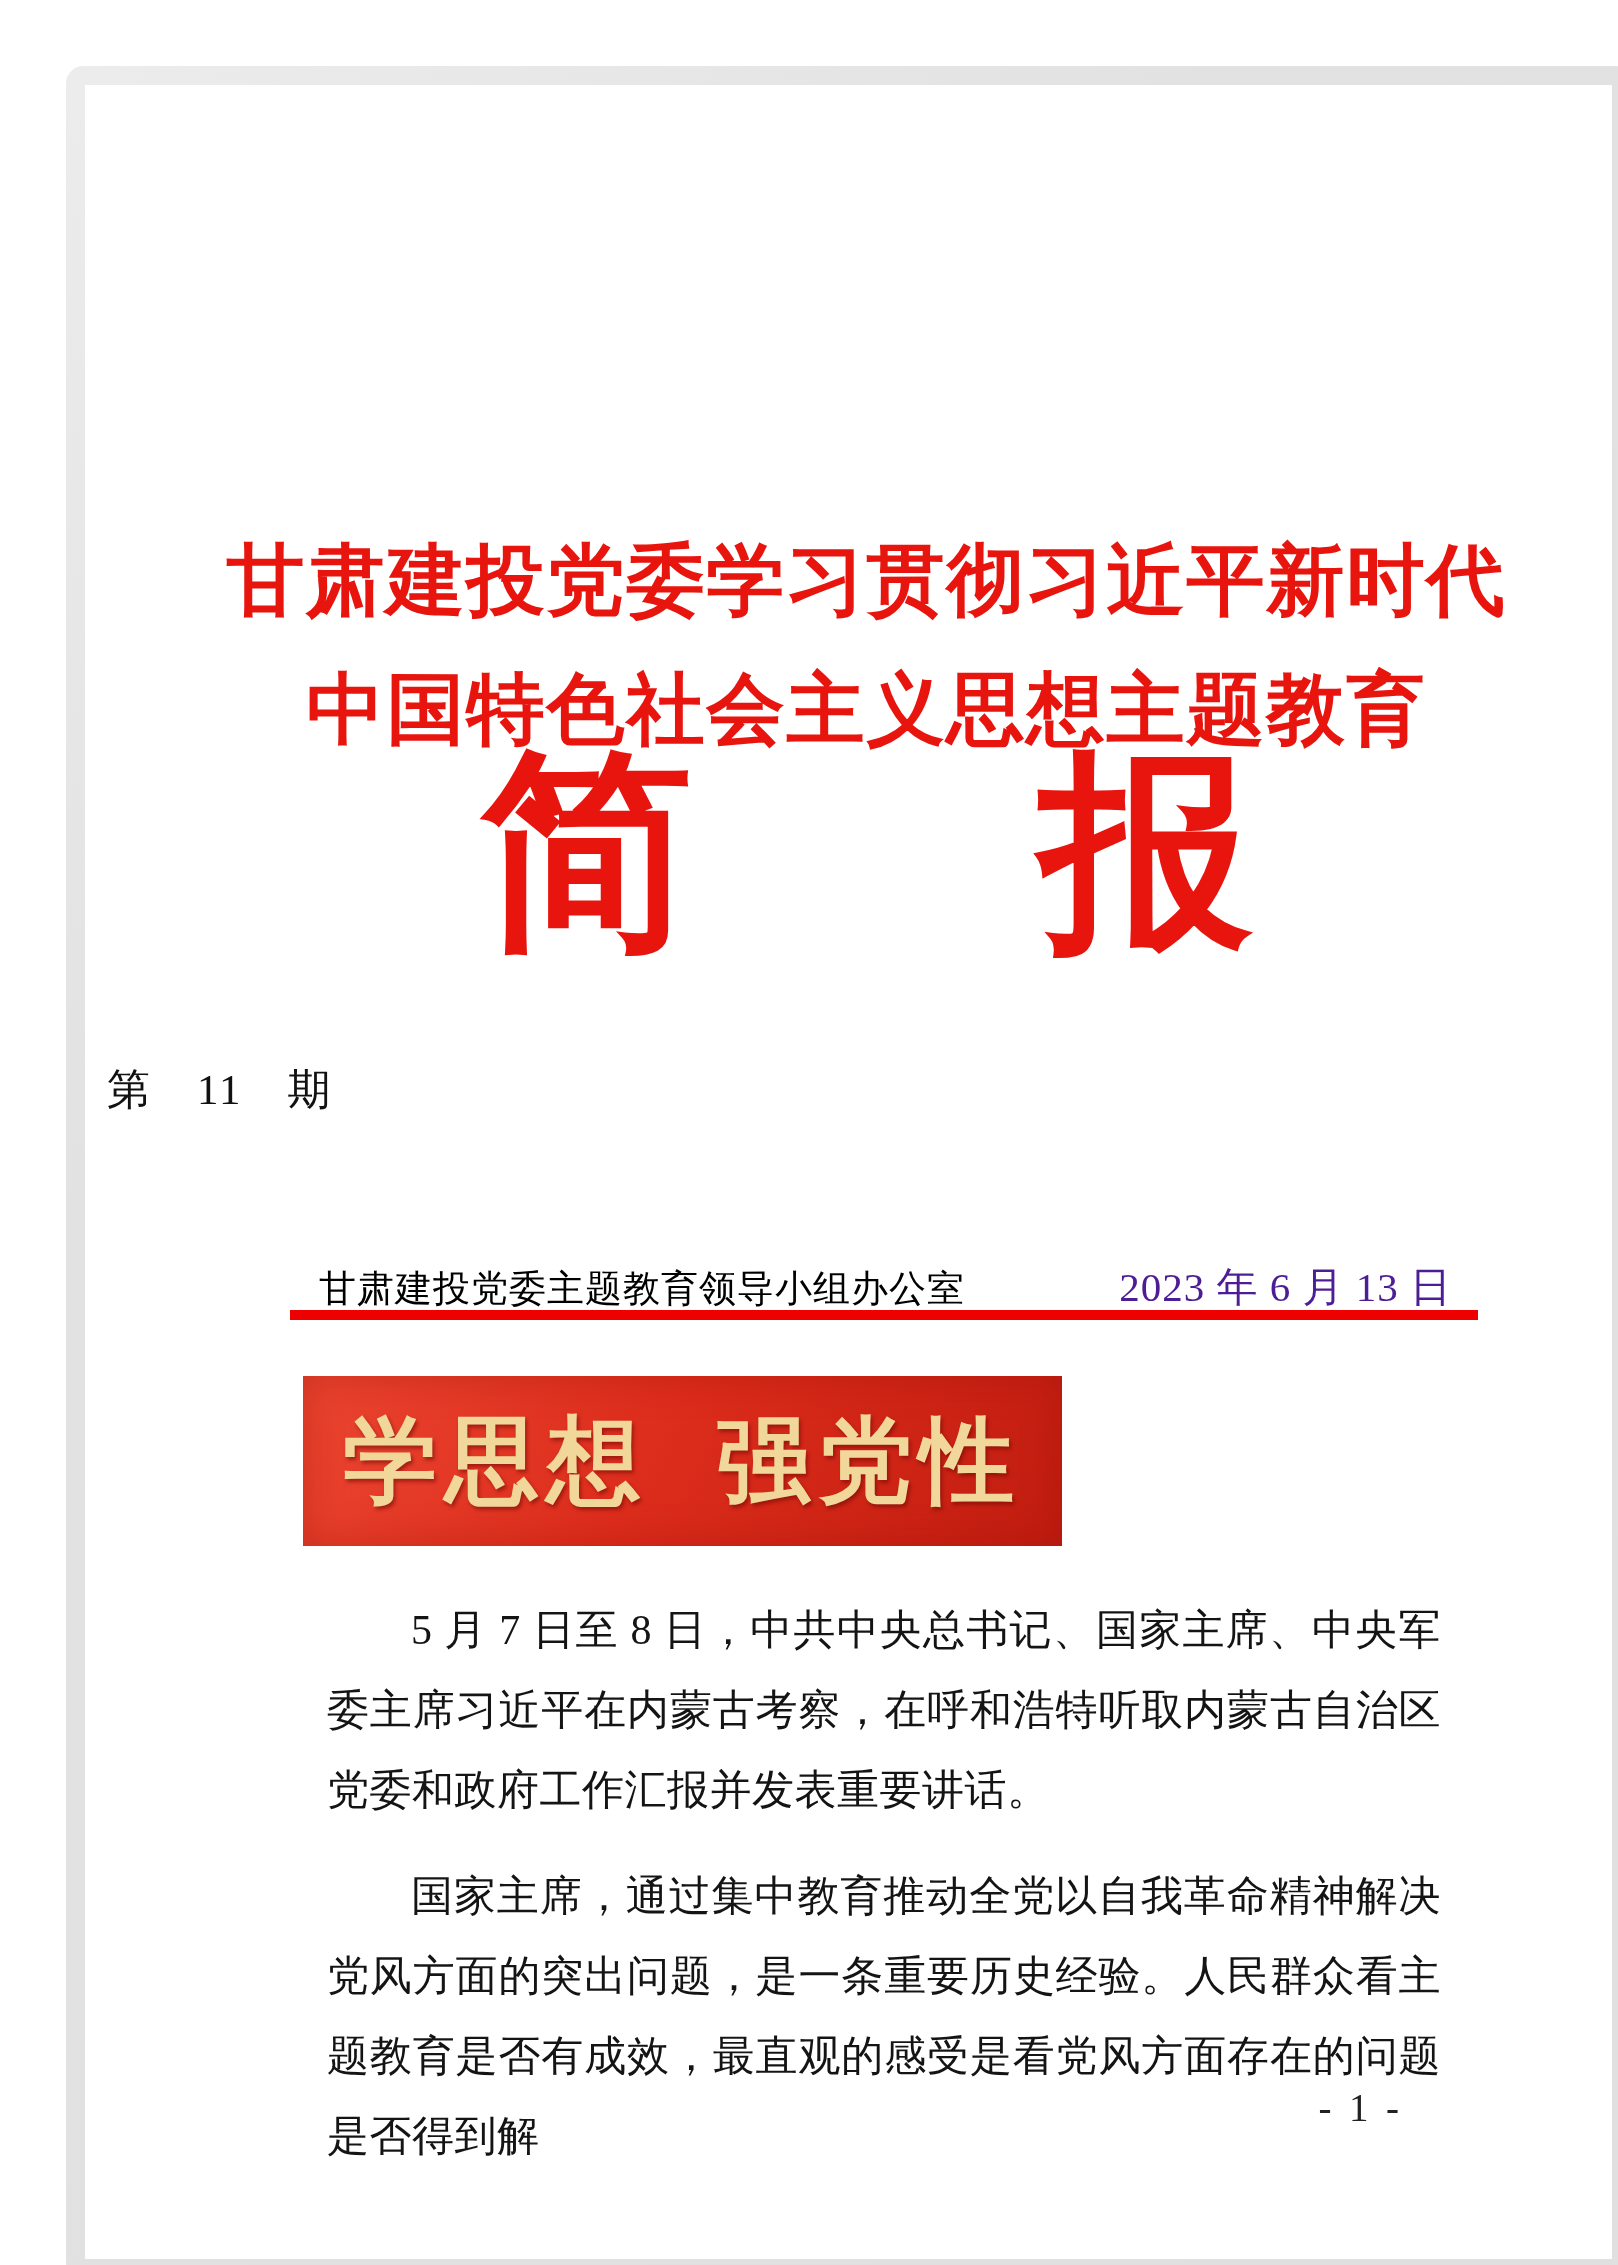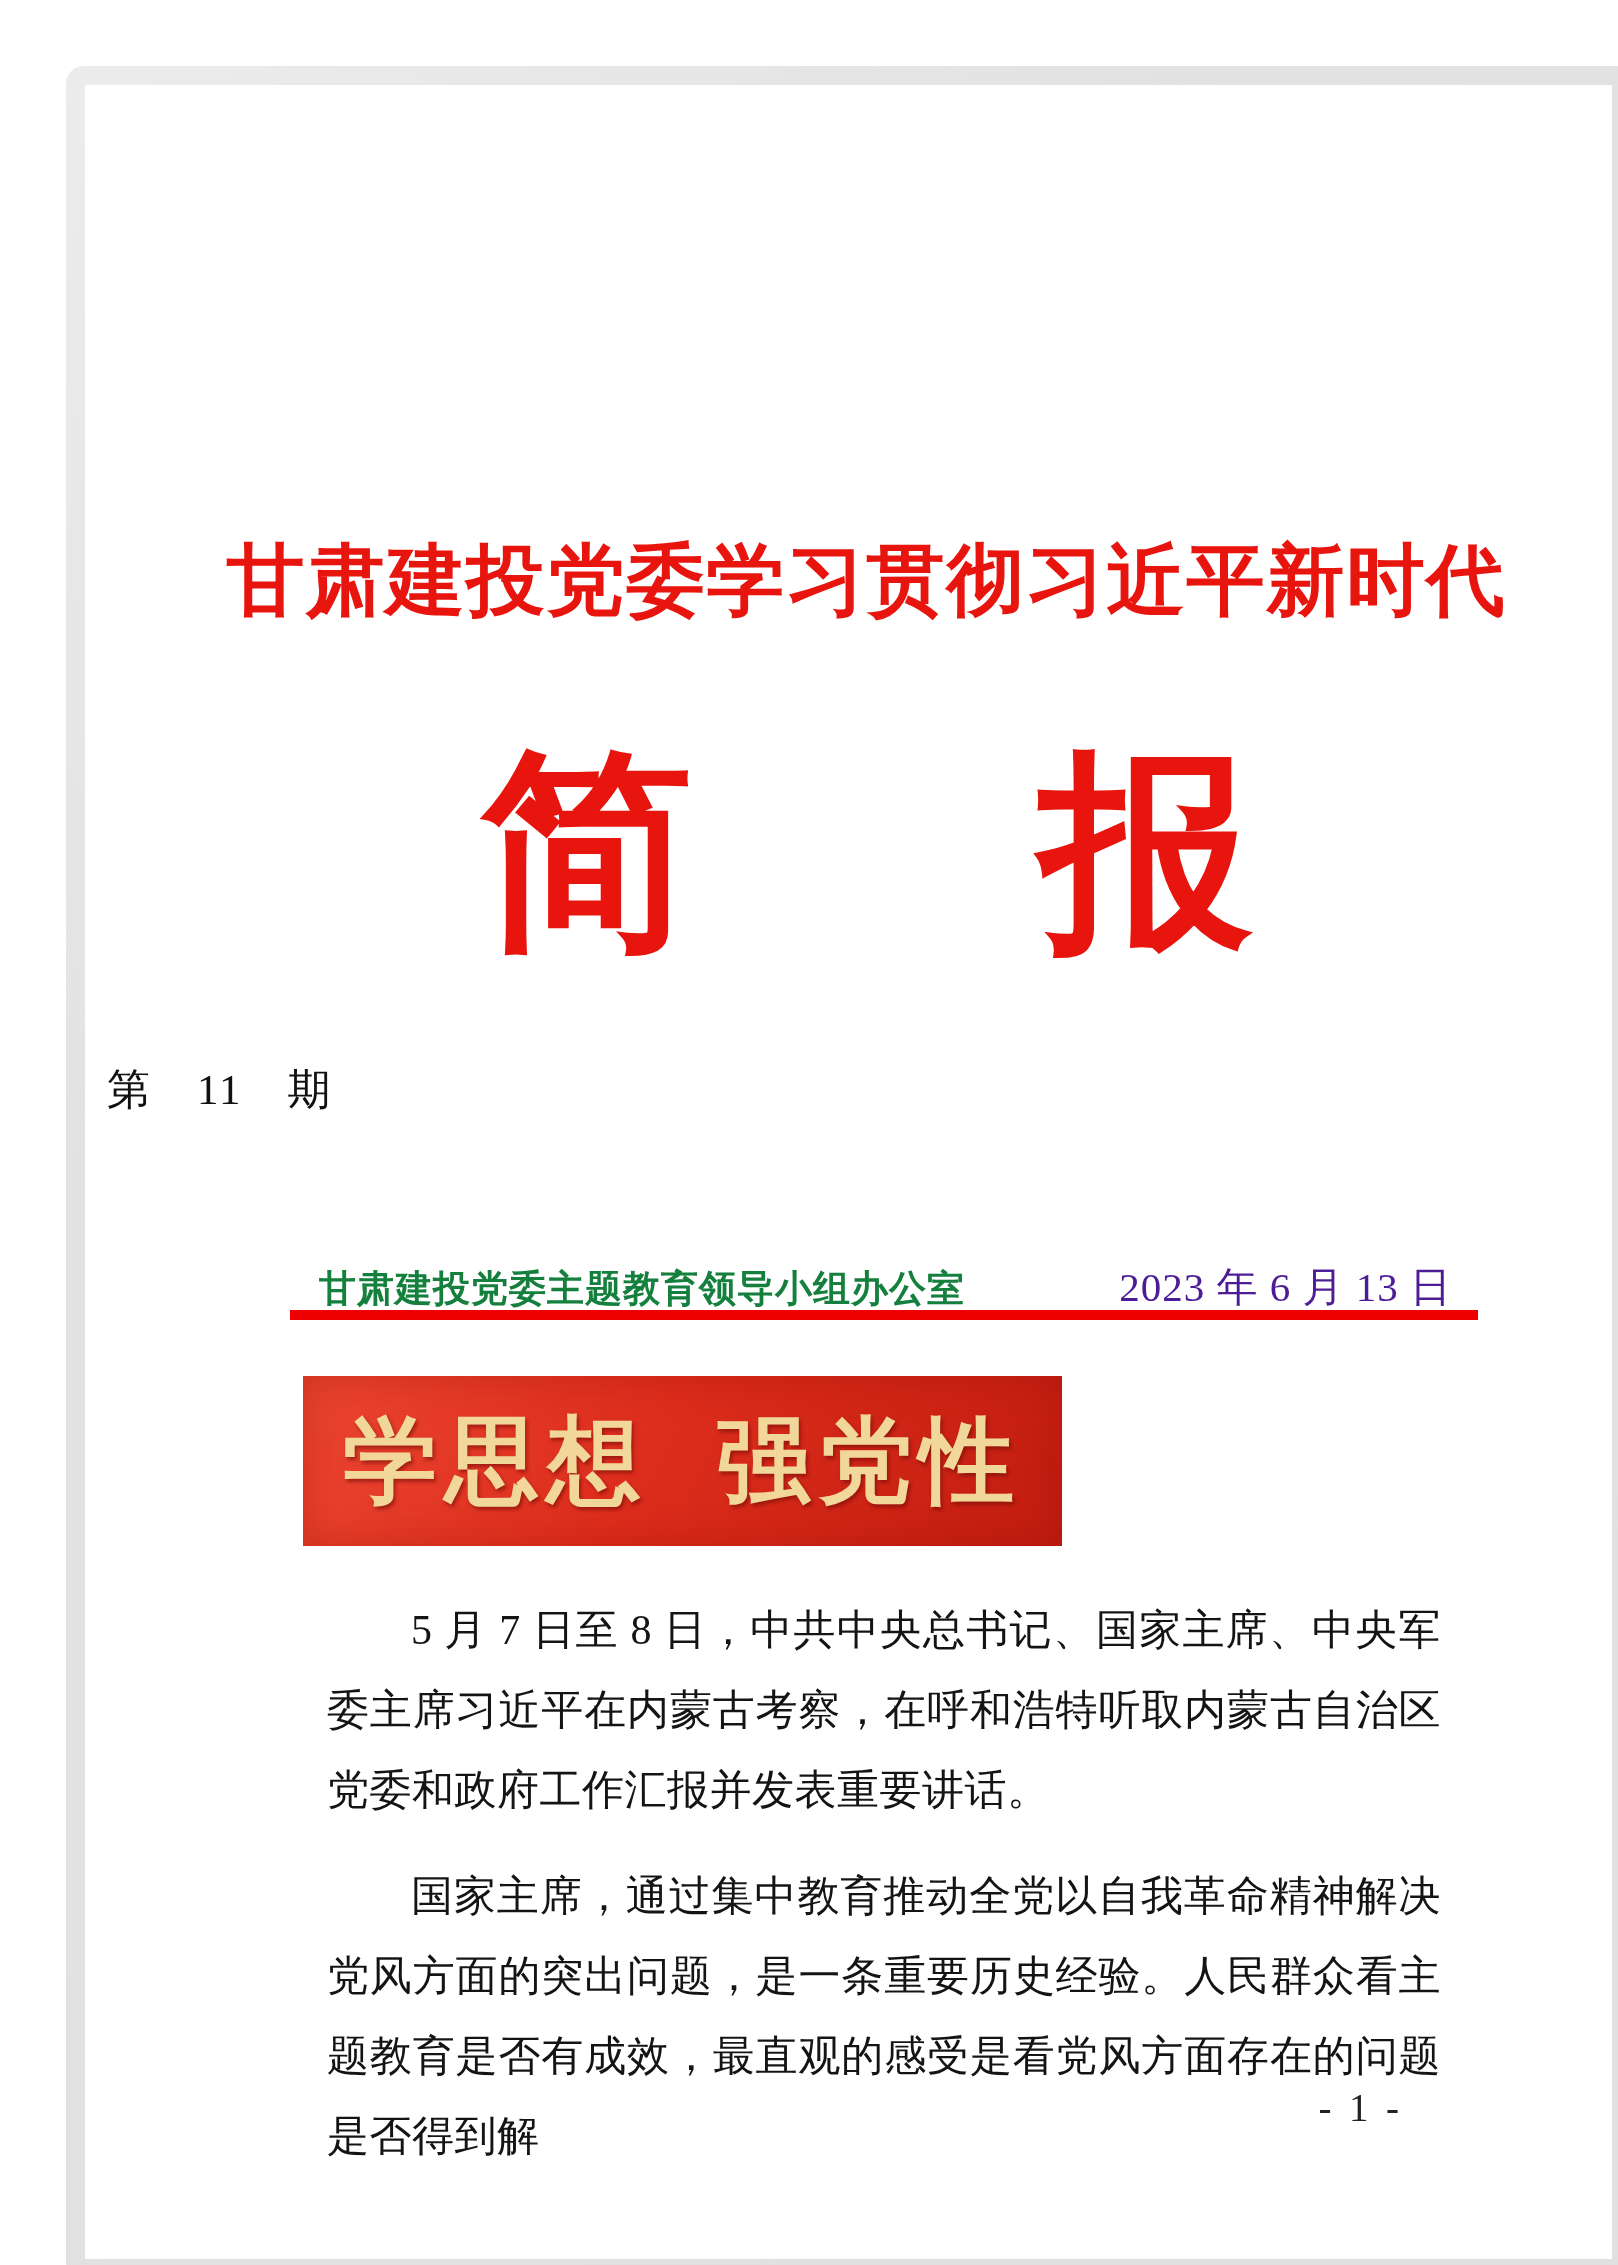--- a/index.html
+++ b/index.html
@@ -37,21 +37,21 @@
   }
   .issue-line{
     position:absolute;left:0;top:954px;width:100%;
     text-align:left;font-size:43px;color:#111;letter-spacing:2px;
   }
   .meta-row{
     position:absolute;left:190px;top:1131px;width:1185px;
     display:flex;justify-content:space-between;align-items:baseline;
   }
   .issuer{
-    font-size:37px;font-weight:bold;color:#15803d;letter-spacing:1px;
+    font-size:37px;font-weight:normal;color:#000000;letter-spacing:1px;
   }
   .issue-date{
     font-size:41px;color:#4c1d95;letter-spacing:1px;
   }
   .red-rule{
     position:absolute;left:187px;top:1207px;width:1188px;height:9.8px;
     background:var(--rule-red);
   }
   .banner{
     position:absolute;left:200px;top:1273px;width:759px;height:170px;
@@ -80,20 +80,21 @@
 </style>
 </head>
 <body>
 
 <div class="frame"></div>
 
 <div class="page">
 
   <div class="title-block">
     <div>甘肃建投党委学习贯彻习近平新时代</div>
+    <div>中国特色社会主义思想主题教育</div>
   </div>
 
   <div class="masthead">
     <span>简</span>
     <span>报</span>
   </div>
 
   <div class="issue-line">第　11　期</div>
 
   <div class="meta-row">

